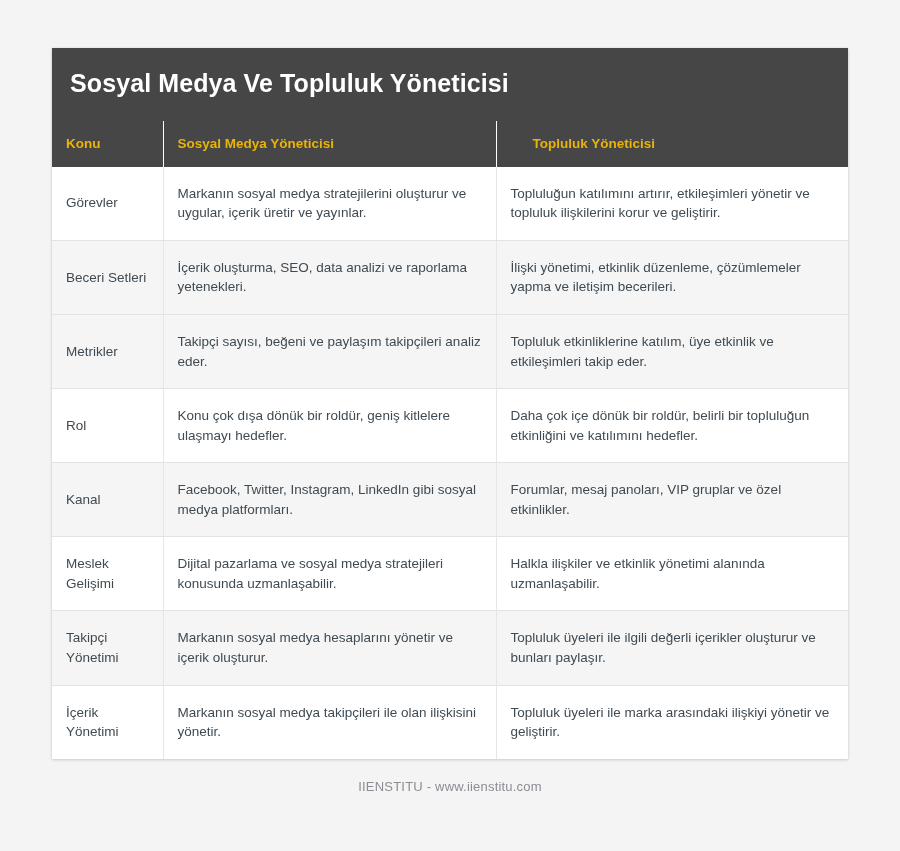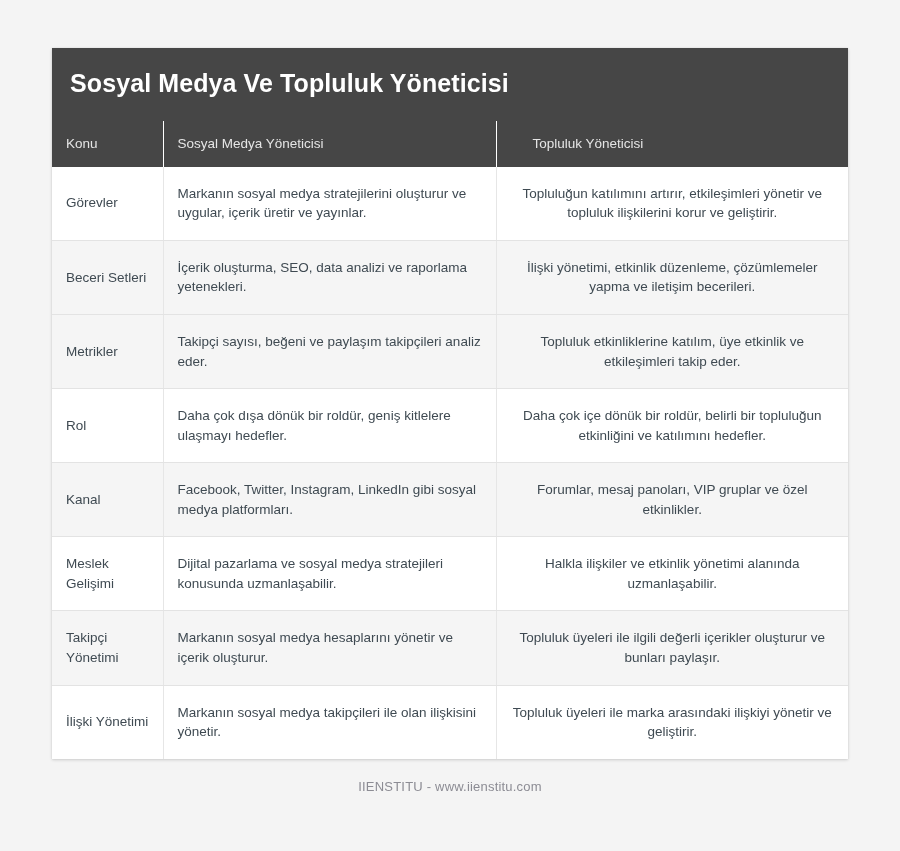--- a/index.html
+++ b/index.html
@@ -48,44 +48,44 @@
     border-collapse: collapse;
     table-layout: fixed;
   }
 
   table.grid col.c-topic   { width: 111px; }
   table.grid col.c-smm     { width: 333px; }
   table.grid col.c-cm      { width: 352px; }
 
   table.grid thead th {
     background: #464646;
-    color: #e5e5e5;
+    color: #eab308;
     font-size: 13.5px;
-    font-weight: normal;
+    font-weight: bold;
     text-align: left;
     vertical-align: middle;
     padding: 15px 14px 15px 14px;
     border-right: 1px solid #ffffff;
     box-sizing: border-box;
     line-height: 1.2;
   }
   table.grid thead th:last-child { border-right: none; padding-left: 36px; }
 
   table.grid tbody td {
     font-size: 13.5px;
     color: #3f4a52;
     vertical-align: middle;
     padding: 17px 14px 17px 14px;
     border-right: 1px solid #e6e6e6;
     border-bottom: 1px solid #e3e3e3;
     line-height: 1.45;
     box-sizing: border-box;
     word-wrap: break-word;
   }
-  table.grid tbody td:last-child { border-right: none; text-align: center; }
+  table.grid tbody td:last-child { border-right: none; }
   table.grid tbody tr:last-child td { border-bottom: none; }
 
   table.grid tbody tr.odd  td { background: #ffffff; }
   table.grid tbody tr.even td { background: #f5f5f5; }
 
   td.topic-cell { color: #44505a; }
 
   .footer {
     position: absolute;
     left: 0;
@@ -135,21 +135,21 @@
 
 
         <tr class="even">
           <td class="topic-cell">Metrikler</td>
           <td>Takipçi sayısı, beğeni ve paylaşım takipçileri analiz eder.</td>
           <td>Topluluk etkinliklerine katılım, üye etkinlik ve etkileşimleri takip eder.</td>
         </tr>
 
         <tr class="odd">
           <td class="topic-cell">Rol</td>
-          <td>Daha çok dışa dönük bir roldür, geniş kitlelere ulaşmayı hedefler.</td>
+          <td>Konu çok dışa dönük bir roldür, geniş kitlelere ulaşmayı hedefler.</td>
           <td>Daha çok içe dönük bir roldür, belirli bir topluluğun etkinliğini ve katılımını hedefler.</td>
         </tr>
 
         <tr class="even">
           <td class="topic-cell">Kanal</td>
           <td>Facebook, Twitter, Instagram, LinkedIn gibi sosyal medya platformları.</td>
           <td>Forumlar, mesaj panoları, VIP gruplar ve özel etkinlikler.</td>
         </tr>
 
         <tr class="odd">
@@ -158,21 +158,21 @@
           <td>Halkla ilişkiler ve etkinlik yönetimi alanında uzmanlaşabilir.</td>
         </tr>
 
         <tr class="even">
           <td class="topic-cell">Takipçi Yönetimi</td>
           <td>Markanın sosyal medya hesaplarını yönetir ve içerik oluşturur.</td>
           <td>Topluluk üyeleri ile ilgili değerli içerikler oluşturur ve bunları paylaşır.</td>
         </tr>
 
         <tr class="odd">
-          <td class="topic-cell">İlişki Yönetimi</td>
+          <td class="topic-cell">İçerik Yönetimi</td>
           <td>Markanın sosyal medya takipçileri ile olan ilişkisini yönetir.</td>
           <td>Topluluk üyeleri ile marka arasındaki ilişkiyi yönetir ve geliştirir.</td>
         </tr>
 
       </tbody>
     </table>
   </div>
 
   <div class="footer">IIENSTITU - www.iienstitu.com</div>
 

